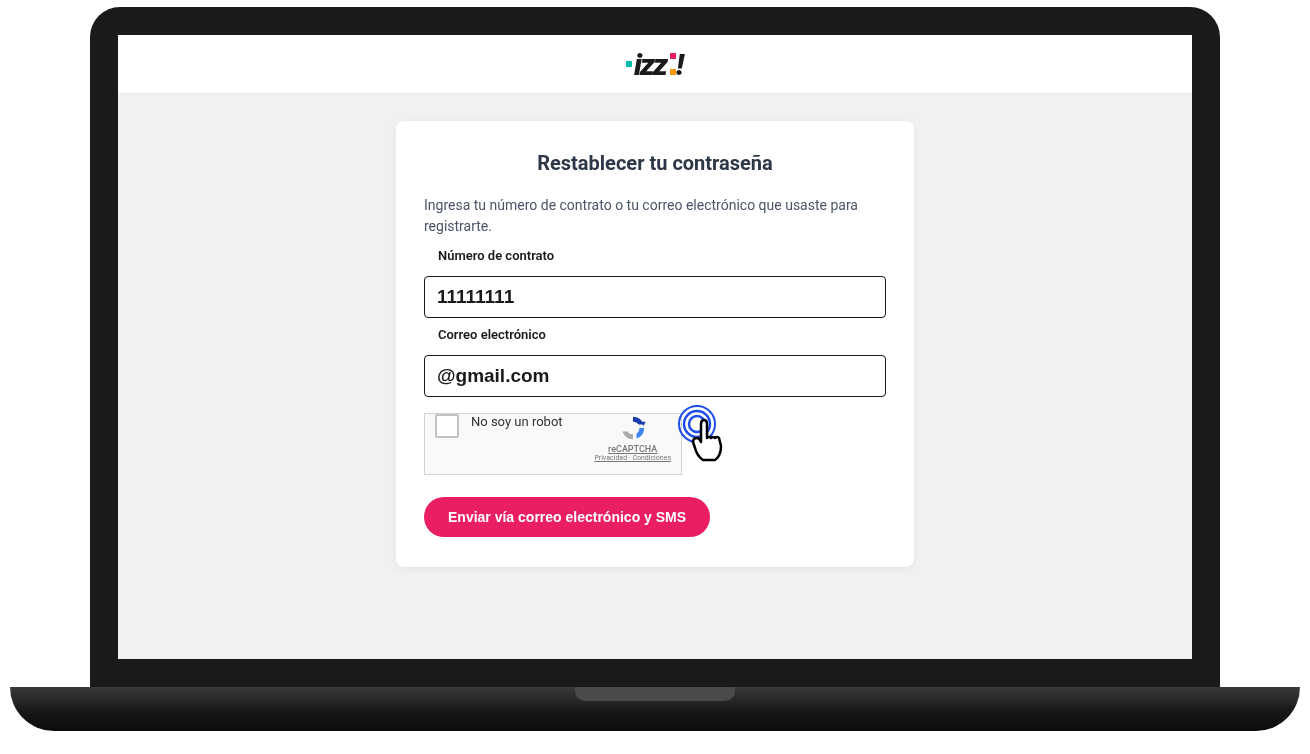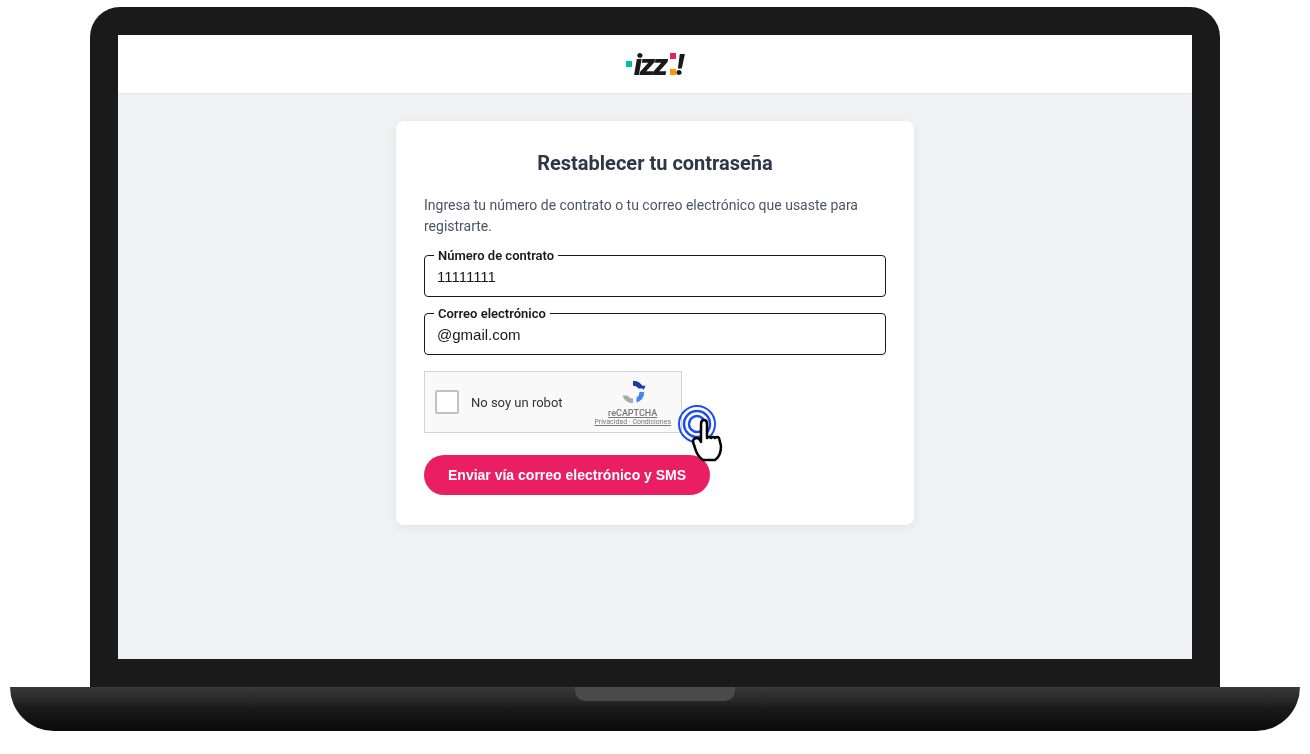--- a/index.html
+++ b/index.html
@@ -141,33 +141,33 @@
       font-weight: 600;
       color: #1a1a1a;
     }
     
     .input-field {
       width: 100%;
       height: 42px;
       border: 1.5px solid #1a1a1a;
       border-radius: 4px;
       padding: 0 12px;
-      font-size: 15px;
-      font-weight: 400;
+      font-size: 19px;
+      font-weight: 700;
       color: #1a1a1a;
       background: #ffffff;
+      margin-top: 21px;
     }
     
     .recaptcha-box {
       width: 258px;
       height: 62px;
       border: 1px solid #d3d3d3;
       background: #f9f9f9;
       display: flex;
-      align-items: center;
       padding: 0 10px;
       margin-bottom: 22px;
       position: relative;
     }
     
     .recaptcha-checkbox {
       width: 24px;
       height: 24px;
       border: 2px solid #c1c1c1;
       border-radius: 2px;

